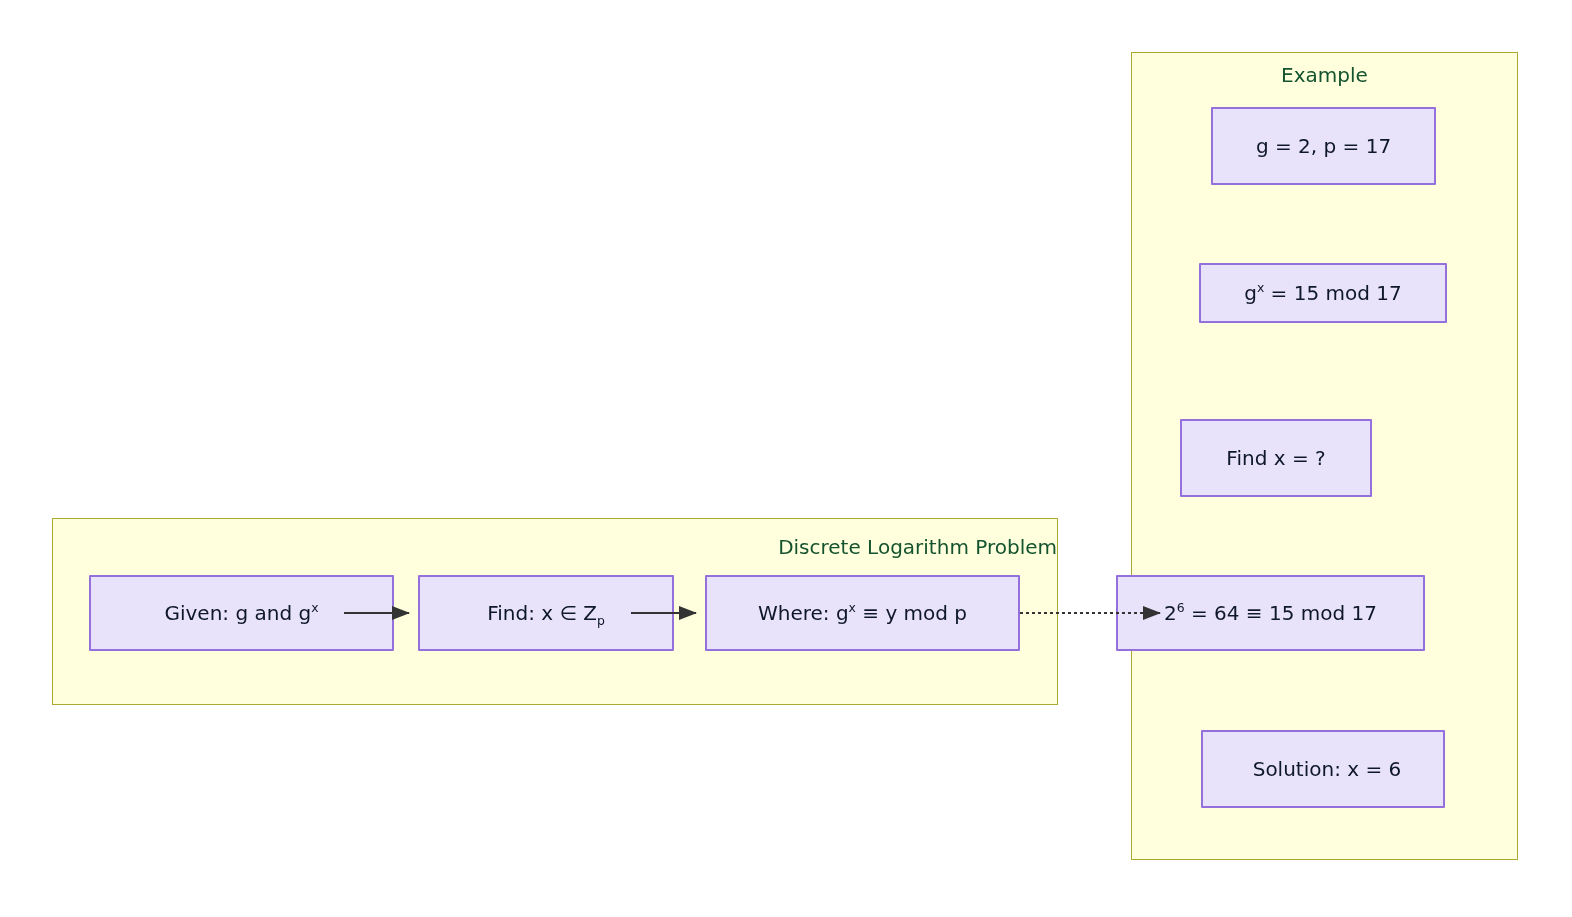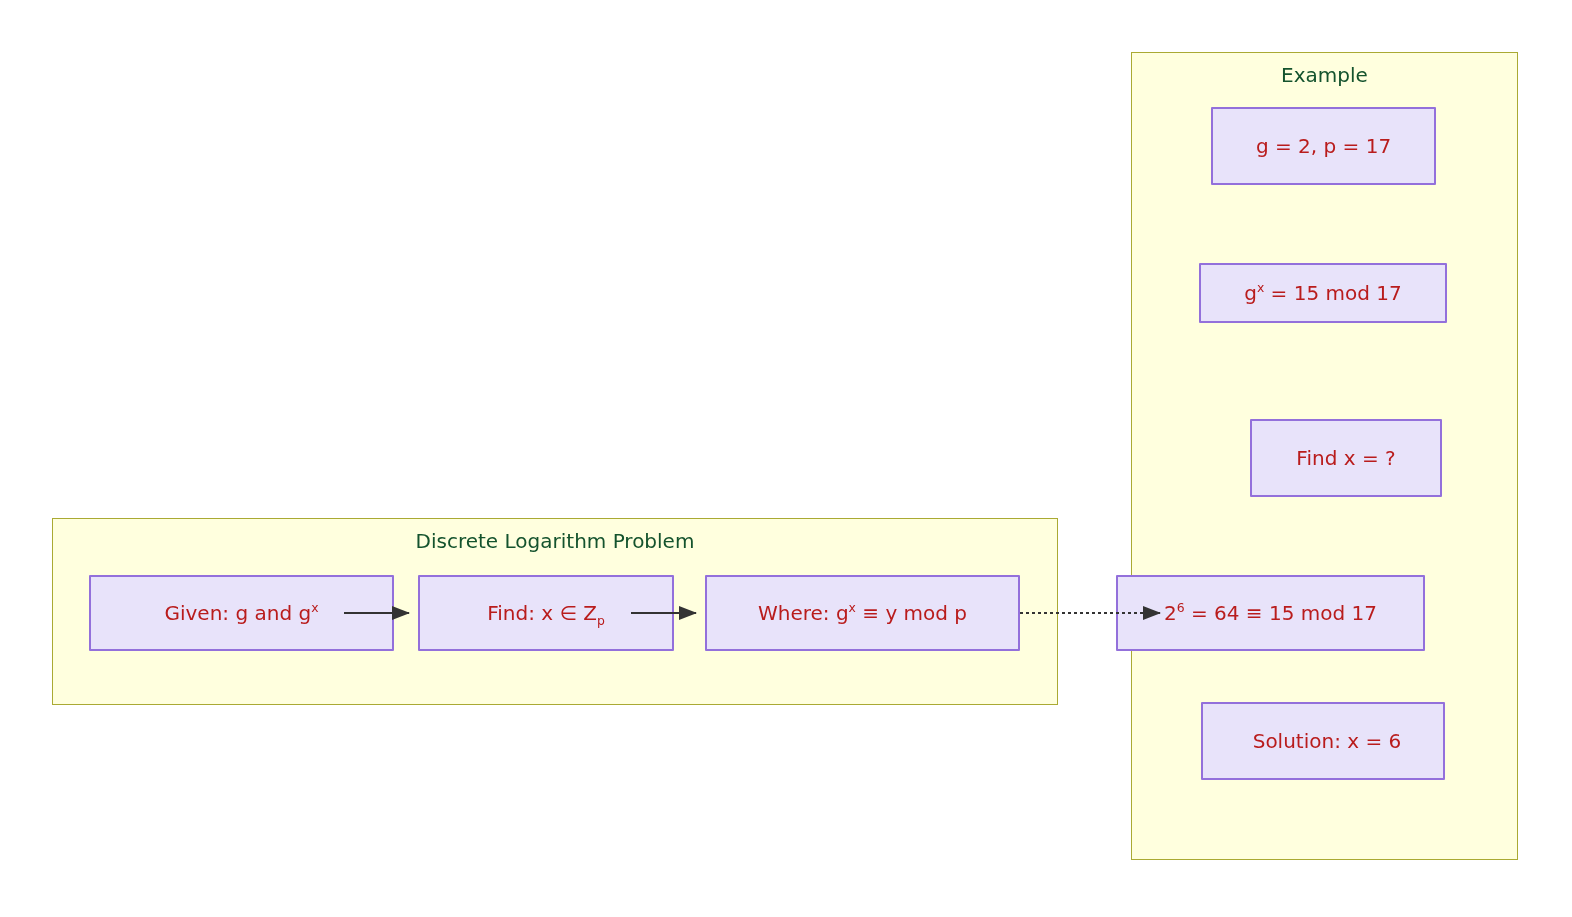--- a/index.html
+++ b/index.html
@@ -34,21 +34,21 @@
   }
   .node {
     position: absolute;
     background: #e8e3fa;
     border: 2px solid #9370db;
     box-sizing: border-box;
     display: flex;
     align-items: center;
     justify-content: center;
     font-size: 20px;
-    color: #b91c1c;
+    color: #0f172a;
     white-space: nowrap;
     border-radius: 1px;
   }
   .node .txt { line-height: 1; }
   sup { font-size: 0.62em; vertical-align: super; line-height: 0; }
   sub { font-size: 0.62em; vertical-align: sub; line-height: 0; }
   svg.edges {
     position: absolute;
     left: 0;
     top: 0;
@@ -56,21 +56,21 @@
     height: 917px;
     pointer-events: none;
   }
 </style>
 </head>
 <body>
 
 <div id="canvas">
 
   <div class="subgraph" style="left:52px; top:518px; width:1006px; height:187px;">
-    <div class="subgraph-title" style="top:10px;">Discrete Logarithm Problem</div>
+    <div class="subgraph-title" style="top:16px;text-align:right;">Discrete Logarithm Problem</div>
   </div>
 
   <div class="node" style="left:89px; top:575px; width:305px; height:76px;">
     <span class="txt">Given: g and g<sup>x</sup></span>
   </div>
 
   <div class="node" style="left:418px; top:575px; width:256px; height:76px;">
     <span class="txt">Find: x ∈ Z<sub>p</sub></span>
   </div>
 
@@ -83,29 +83,29 @@
   </div>
 
   <div class="node" style="left:1211px; top:107px; width:225px; height:78px;">
     <span class="txt">g = 2, p = 17</span>
   </div>
 
   <div class="node" style="left:1199px; top:263px; width:248px; height:60px;">
     <span class="txt">g<sup>x</sup> = 15 mod 17</span>
   </div>
 
-  <div class="node" style="left:1250px; top:419px; width:192px; height:78px;">
+  <div class="node" style="left:1180px; top:419px; width:192px; height:78px;">
     <span class="txt">Find x = ?</span>
   </div>
 
   <div class="node" style="left:1116px; top:575px; width:309px; height:76px;">
     <span class="txt">2<sup>6</sup> = 64 ≡ 15 mod 17</span>
   </div>
 
-  <div class="node" style="left:1201px; top:702px; width:244px; height:78px;padding-left:8px;">
+  <div class="node" style="left:1201px; top:730px; width:244px; height:78px;padding-left:8px;">
     <span class="txt">Solution: x = 6</span>
   </div>
 
   <svg class="edges" viewBox="0 0 1572 917">
     <defs>
       <marker id="arrowhead" markerWidth="9" markerHeight="7" refX="8.5" refY="3.5" orient="auto" markerUnits="strokeWidth">
         <polygon points="0 0, 9 3.5, 0 7" fill="#333333"></polygon>
       </marker>
     </defs>
 

